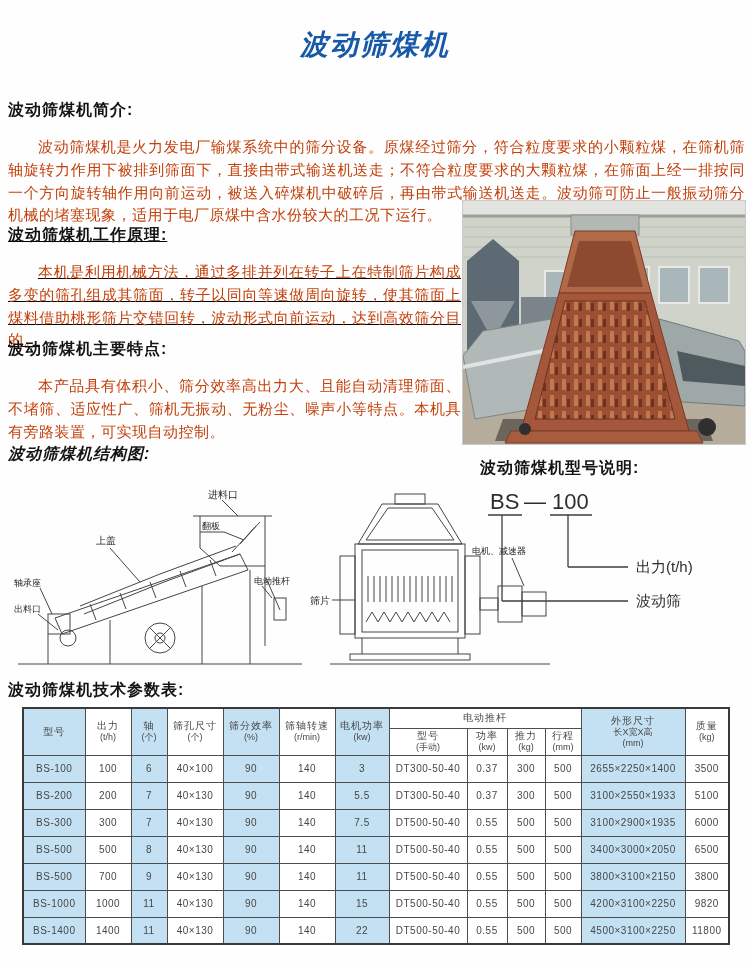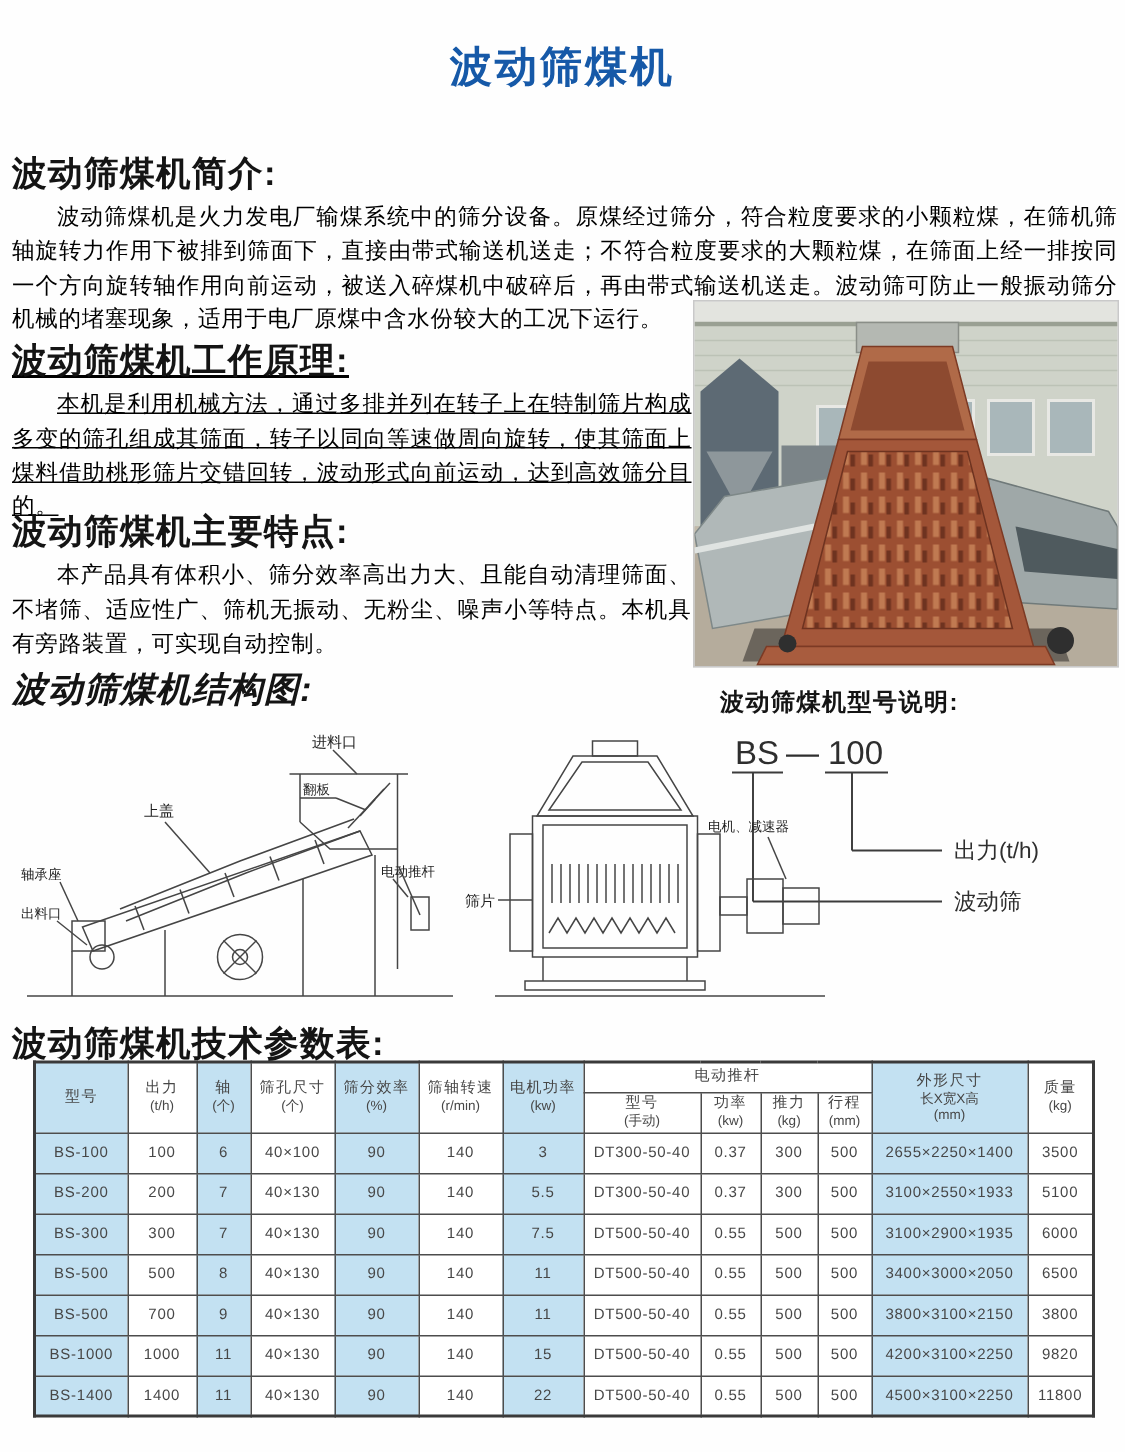--- a/index.html
+++ b/index.html
@@ -1,24 +1,24 @@
 <!DOCTYPE html>
 <html><head>
 <meta charset="utf-8">
 <style>
   * { margin:0; padding:0; box-sizing:border-box; }
   body { width:750px; height:968px; background:#ffffff; font-family:"Liberation Sans", sans-serif; }
   .page { position:relative; width:750px; height:968px; background:#fefefe; overflow:hidden; }
 
   .page-title { position:absolute; top:26px; left:0; width:100%; text-align:center;
-    font-size:28px; font-weight:bold; color:#1659a8; letter-spacing:2px; }
-
-  .sec-heading { font-size:23px; font-weight:bold; color:#141414; letter-spacing:1px; }
-  .sec-body { font-size:15px; color:#000000; line-height:1.52; text-align:justify;
-    text-indent:2em; margin-top:3px; letter-spacing:0.5px; }
+    font-size:28px; font-weight:bold; color:#1659a8; letter-spacing:2px;font-style:italic; }
+
+  .sec-heading { font-size:16px; font-weight:bold; color:#141414; letter-spacing:1px; }
+  .sec-body { font-size:15px; color:#c2410c; line-height:1.52; text-align:justify;
+    text-indent:2em; margin-top:15px; letter-spacing:0.5px; }
 
   .sec-intro     { position:absolute; left:8px;  top:100px; width:737px; }
   .sec-principle { position:absolute; left:8px;  top:225px; width:453px;text-decoration:underline; }
   .sec-features  { position:absolute; left:8px;  top:339px; width:453px; }
   .heading-structure { position:absolute; left:8px; top:444px;font-style:italic; }
   .heading-params    { position:absolute; left:8px; top:680px; }
 
   .photo-wrap { position:absolute; left:462px; top:200px; width:284px; height:245px;
     border:1px solid #c9c9c9; background:#ddd; }
 

